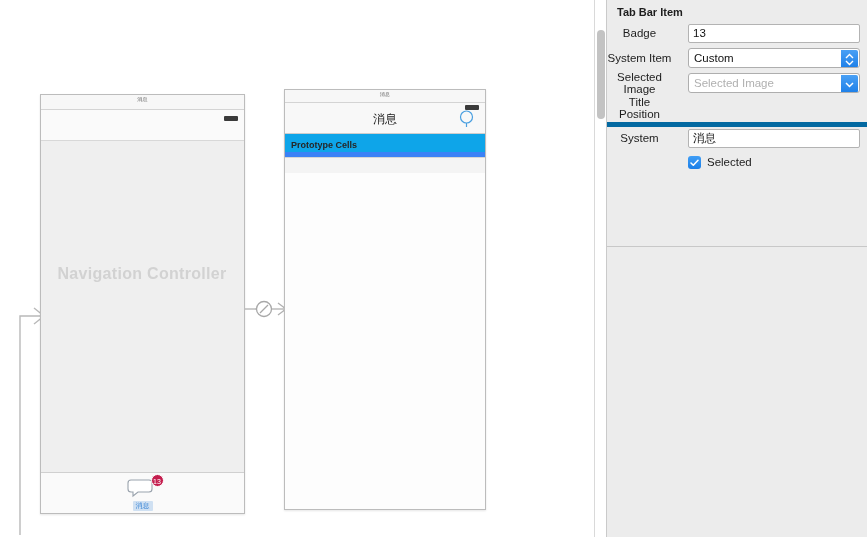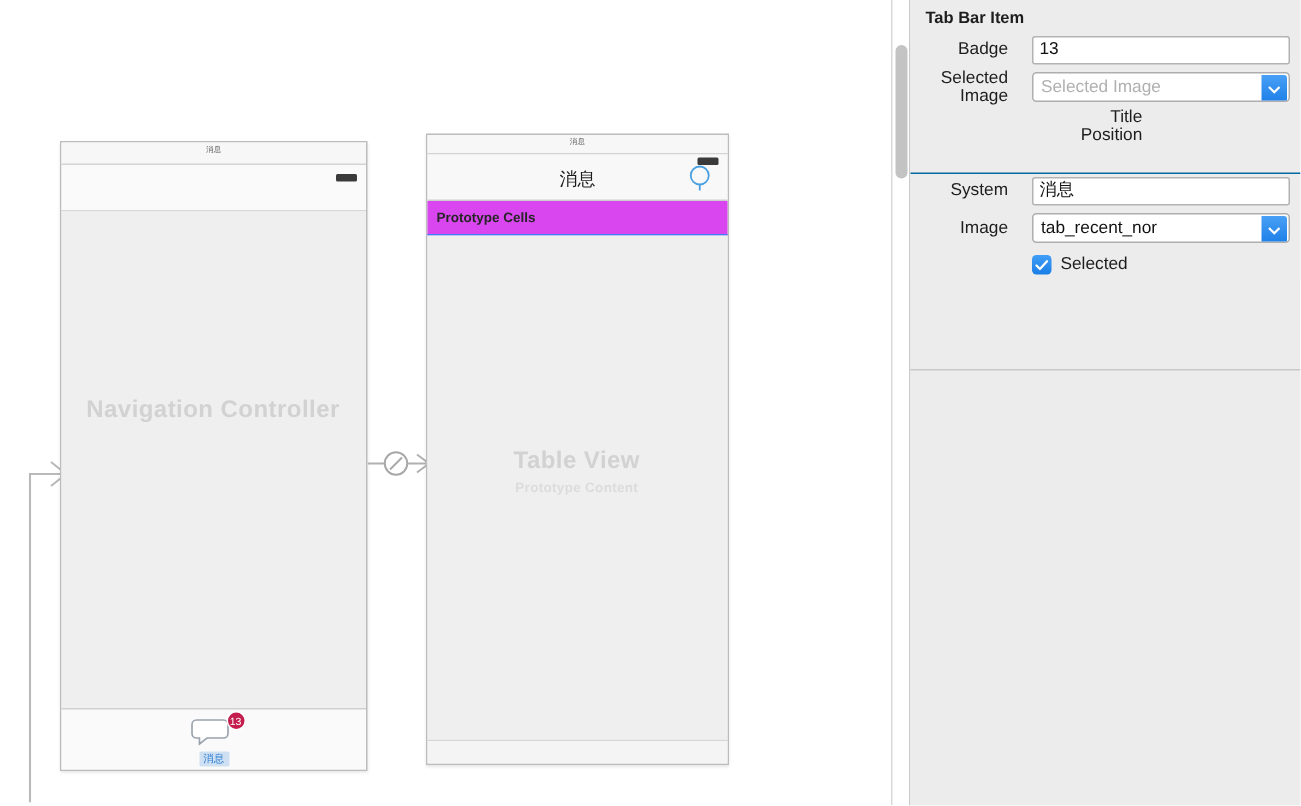--- a/index.html
+++ b/index.html
@@ -156,22 +156,22 @@
     border-radius: 1px;
   }
 
   
   #scene-table { left: 284px; top: 89px; width: 202px; height: 421px;
                  display: flex; flex-direction: column; }
   #scene-table .statusbar { height: 13px; }
   .proto-header {
     position: relative;
     height: 23px;
-    background: #d946ef;
-    border-bottom: 1px solid #3b82f6;
+    background: #0ea5e9;
+    border-bottom: 5px solid #3b82f6;
     box-sizing: border-box;
   }
   .proto-header-text {
     position: absolute;
     left: 6px; top: 6px;
     font-size: 9px;
     font-weight: bold;
     color: #262626;
   }
   #table-footer {
@@ -208,37 +208,37 @@
     left: 607px; top: 0;
     width: 260px; height: 537px;
     background: #ececec;
     box-sizing: border-box;
   }
   .insp-section {
     position: relative;
     background: #ececec;
     padding: 0;
   }
-  .insp-section.bordered { border-bottom: 1px solid #0369a1; }
+  .insp-section.bordered { border-bottom: 5px solid #0369a1; }
   .section-title {
     font-size: 11px;
     font-weight: bold;
     color: #1d1d1d;
     padding: 6px 0 4px 10px;
   }
   .row {
     position: relative;
     display: flex;
     align-items: center;
     height: 22px;
     margin-bottom: 3px;
   }
   .row-label {
     width: 81px;
-    text-align: right;
+    text-align: center;
     padding-right: 16px;
     font-size: 11.5px;
     color: #1d1d1d;
     box-sizing: border-box;
     flex: 0 0 auto;
   }
   .field {
     flex: 1 1 auto;
     height: 19px;
     background: #ffffff;
@@ -366,81 +366,76 @@
       <span class="nav-right-icon">
         <svg width="17" height="19" viewBox="0 0 17 19">
           <circle cx="8.5" cy="8" r="6" fill="none" stroke="#4a9fe0" stroke-width="1.2"></circle>
           <line x1="8.5" y1="14" x2="8.5" y2="18" stroke="#4a9fe0" stroke-width="1.2"></line>
         </svg>
       </span>
     </div>
     <div class="proto-header">
       <div class="proto-header-text">Prototype Cells</div>
     </div>
-    <div class="body-area">
-      <div class="scene-center" style="top:142px;">
-        <div class="scene-label">Table View</div>
-        <div class="scene-sublabel">Prototype Content</div>
-      </div>
-    </div>
     <div id="table-footer"></div>
   </div>
 
 </div>
 
 <div id="splitter">
   <div id="scroll-thumb"></div>
 </div>
 
 <div id="inspector">
 
   <div class="insp-section bordered">
     <div class="section-title">Tab Bar Item</div>
 
     <div class="row">
       <div class="row-label">Badge</div>
       <div class="field">13</div>
     </div>
 
+    <div class="row">
+      <div class="row-label">System Item</div>
+      <div class="combo">
+        <span>Custom</span>
+        <span class="combo-btn">
+          <svg width="11" height="14" viewBox="0 0 11 14">
+            <path d="M2 6 L5.5 2.5 L9 6" fill="none" stroke="#ffffff" stroke-width="1.4"></path>
+            <path d="M2 9 L5.5 12.5 L9 9" fill="none" stroke="#ffffff" stroke-width="1.4"></path>
+          </svg>
+        </span>
+      </div>
+    </div>
 
     <div class="row">
       <div class="row-label">Selected Image</div>
       <div class="combo placeholder">
         <span>Selected Image</span>
         <span class="combo-btn">
           <svg width="11" height="14" viewBox="0 0 11 14">
             <path d="M2 6 L5.5 9.5 L9 6" fill="none" stroke="#ffffff" stroke-width="1.5"></path>
           </svg>
         </span>
       </div>
     </div>
 
-    <div class="row" style="margin-bottom:21px;flex-direction:column;">
+    <div class="row" style="margin-bottom:3px;">
       <div class="row-label">Title Position</div>
     </div>
   </div>
 
   <div class="insp-section">
 
     <div class="row">
       <div class="row-label">System</div>
       <div class="field">消息</div>
     </div>
 
-    <div class="row">
-      <div class="row-label">Image</div>
-      <div class="combo">
-        <span>tab_recent_nor</span>
-        <span class="combo-btn">
-          <svg width="11" height="14" viewBox="0 0 11 14">
-            <path d="M2 6 L5.5 9.5 L9 6" fill="none" stroke="#ffffff" stroke-width="1.5"></path>
-          </svg>
-        </span>
-      </div>
-    </div>
 
 
     <div class="row checkbox-row">
       <div class="row-label"></div>
       <span class="checkbox">
         <svg width="9" height="8" viewBox="0 0 9 8">
           <path d="M1 4 L3.3 6.3 L8 1.2" fill="none" stroke="#ffffff" stroke-width="1.5" stroke-linecap="round" stroke-linejoin="round"></path>
         </svg>
       </span>
       <span class="checkbox-label">Selected</span>

